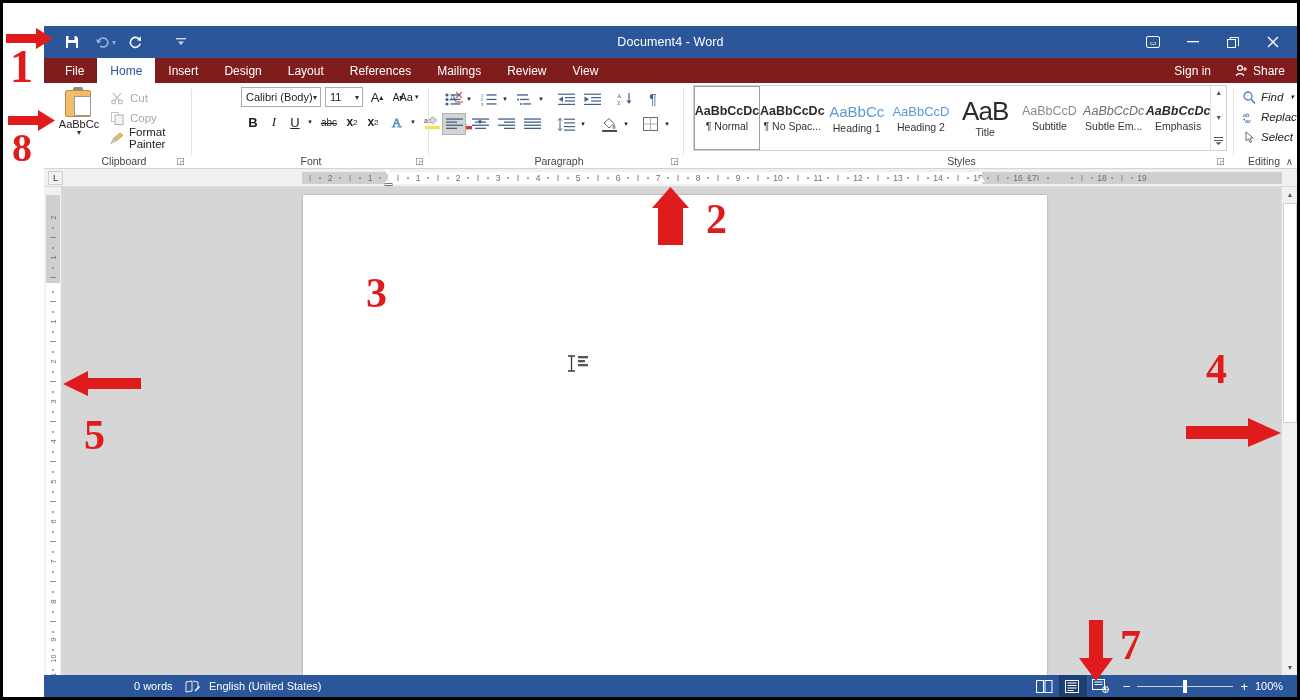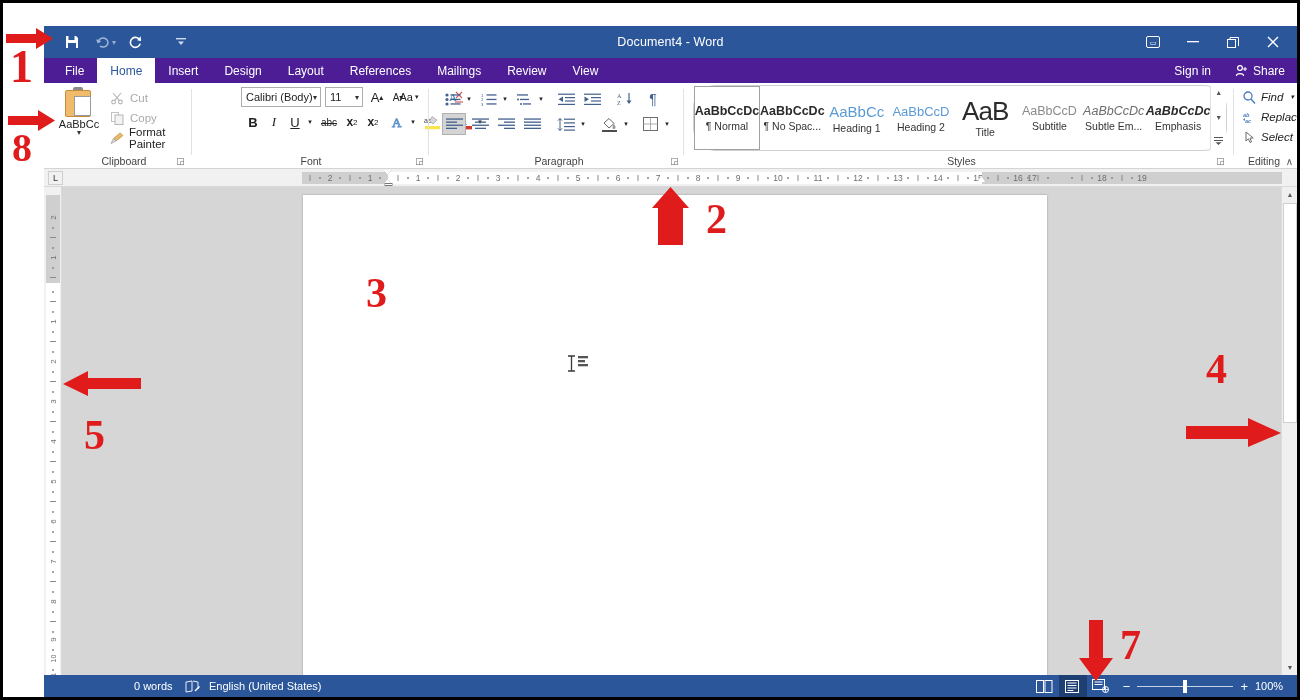--- a/index.html
+++ b/index.html
@@ -45,21 +45,21 @@
     width:40px; height:30px; display:flex; align-items:center; justify-content:center;
     color:#fff; font-size:13px;
   }
   .ribbon-icon-box {
     width:14px; height:12px; border:1.5px solid #fff; border-radius:2px;
     display:flex; align-items:center; justify-content:center;
     font-size:8px; line-height:1;
   }
 
   
-  .tabstrip { position:relative; height:25px; background:#4c1d95; }
+  .tabstrip { position:relative; height:25px; background:#7f1d1d; }
   .tabs { position:absolute; left:8px; top:0; display:flex; height:25px; align-items:stretch; }
   .tab {
     padding:0 13px; display:flex; align-items:center;
     font-size:12px; color:#ffffff; height:25px;
   }
   .tab.active { background:#ffffff; color:#2b579a; }
   .tellme {
     position:absolute; left:425px; top:0; height:25px; display:flex; align-items:center; gap:6px;
     font-size:12px; color:#c6d4e8; font-style:italic;
   }
@@ -607,21 +607,21 @@
             </svg>
         </div>
         <div class="rbtn" style="left:227px; top:30px; width:12px; font-size:7px;">▾</div>
 
         <div class="rgroup-label">Paragraph</div>
         <div class="dlg-launcher" style="right:4px;">◲</div>
         <div class="rgroup-sep" style="right:0;"></div>
       </div>
 
       <div class="rgroup" style="left:645px; width:545px;">
-        <div class="style-gallery" style="left:4px; width:534px;border-radius:23px;">
+        <div class="style-gallery" style="left:4px; width:534px;">
           <div class="style-item active">
             <div class="style-prev" style="font-weight:700;">AaBbCcDc</div>
             <div class="style-name">¶ Normal</div>
           </div>
           <div class="style-item">
             <div class="style-prev" style="font-weight:700;">AaBbCcDc</div>
             <div class="style-name">¶ No Spac...</div>
           </div>
           <div class="style-item">
             <div class="style-prev" style="color:#5b9bd5; font-size:15px;">AaBbCc</div>

